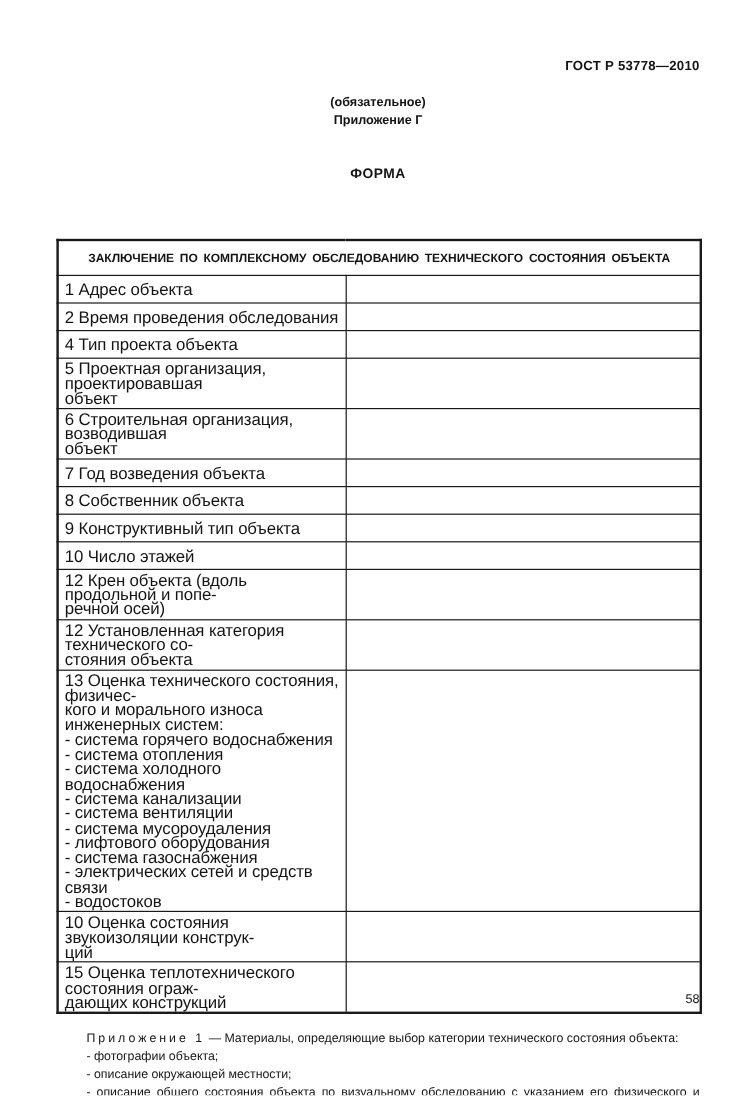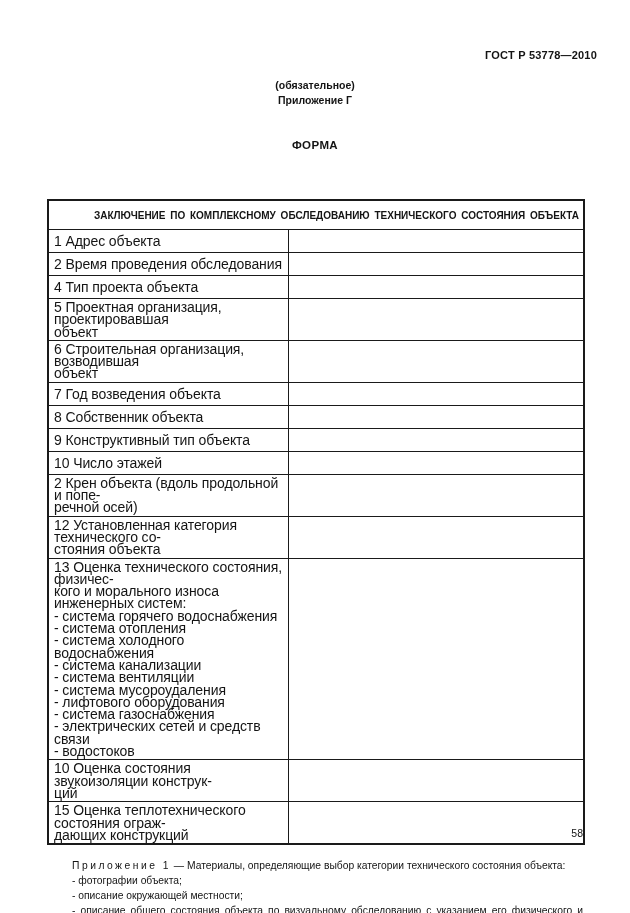--- a/index.html
+++ b/index.html
@@ -8,21 +8,21 @@
     width: 630px;
     height: 913px;
     background: #ffffff;
     color: #141414;
     font-family: "Liberation Sans", sans-serif;
     overflow: hidden;
   }
   .doc-ref {
     position: absolute;
     top: 49px;
-    right: 33px;
+    right: 47px;
     font-size: 11px;
     font-weight: bold;
     letter-spacing: 0.2px;
     white-space: nowrap;
   }
   .appendix {
     position: absolute;
     top: 78px;
     left: 47px;
     width: 536px;
@@ -65,21 +65,21 @@
     border: 2px solid #1a1a1a;
   }
   table.form-table th,
   table.form-table td {
     border: 1px solid #1a1a1a;
   }
   th.table-title {
     height: 24px;
     font-size: 10px;
     font-weight: bold;
-    text-align: right;
+    text-align: center;
     padding: 2px 4px;
     word-spacing: 2px;
   }
   td.lbl {
     font-size: 14px;
     line-height: 12.3px;
     letter-spacing: -0.1px;
     padding: 2px 4px 2px 5px;
     vertical-align: middle;
     white-space: pre-line;
@@ -167,21 +167,21 @@
         </tr>
         <tr class="h1">
           <td class="lbl">9 Конструктивный тип объекта</td>
           <td class="val"></td>
         </tr>
         <tr class="h1">
           <td class="lbl">10 Число этажей</td>
           <td class="val"></td>
         </tr>
         <tr class="h2b">
-          <td class="lbl">2 Крен объекта (вдоль продольной и попе-
+          <td class="lbl">12 Крен объекта (вдоль продольной и попе-
 речной осей)</td>
           <td class="val"></td>
         </tr>
         <tr class="h2b">
           <td class="lbl">12 Установленная категория технического со-
 стояния объекта</td>
           <td class="val"></td>
         </tr>
         <tr class="h12">
           <td class="lbl">13 Оценка технического состояния, физичес-

